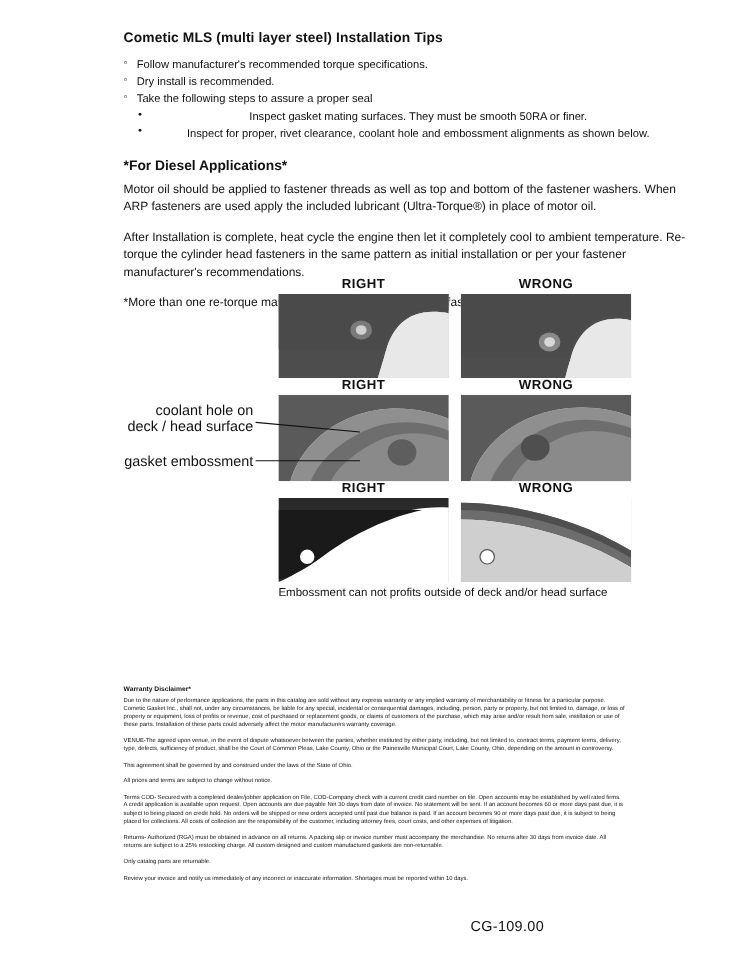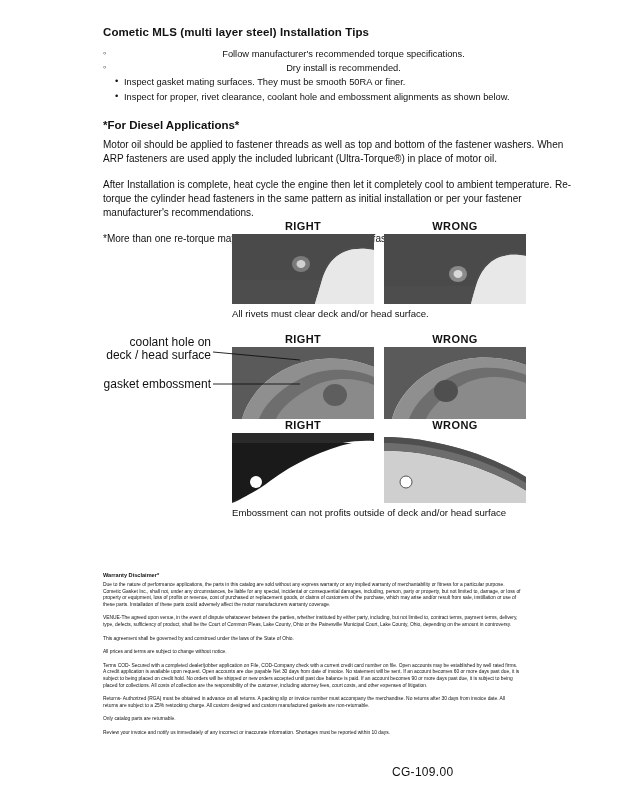--- a/index.html
+++ b/index.html
@@ -30,21 +30,20 @@
   h1.title {
     font-size: 11.5px;
     font-weight: bold;
     margin: 0 0 9px 0;
     letter-spacing: 0.1px;
   }
   ul.bullets {
     list-style: none;
     margin: 0;
     padding: 0;
-    text-align: center;
   }
   ul.bullets > li {
     position: relative;
     padding-left: 11px;
     font-size: 9.3px;
     line-height: 14.2px;
     margin-bottom: 0px;
   }
   ul.bullets > li::before {
     content: "\25E6";
@@ -57,20 +56,21 @@
   ul.subbullets {
     list-style: none;
     margin: 0;
     padding: 0 0 0 12px;
   }
   ul.subbullets > li {
     position: relative;
     padding-left: 9px;
     font-size: 9.3px;
     line-height: 14.2px;
+    text-align: center;
   }
   ul.subbullets > li::before {
     content: "\2022";
     position: absolute;
     left: 0;
     top: -1px;
     font-size: 9.5px;
   }
   h2.subtitle {
     font-size: 11.5px;
@@ -81,21 +81,21 @@
     font-size: 10px;
     line-height: 14.4px;
     margin: 0 0 11px 0;
   }
   p.body.tight { margin-bottom: 0; }
 
   
   .figures {
     position: absolute;
     left: 232px;
-    top: 220px;
+    top: 231px;
     width: 300px;
   }
   .figrow {
     position: relative;
     margin-bottom: 0;
   }
   .figlabel-row {
     display: flex;
     justify-content: space-between;
     width: 294px;
@@ -172,20 +172,21 @@
 <body>
 
 <div class="page">
 
   <div class="content">
     <h1 class="title">Cometic MLS (multi layer steel) Installation Tips</h1>
 
     <ul class="bullets">
       <li>Follow manufacturer's recommended torque specifications.</li>
       <li>Dry install is recommended.</li>
+      <li>Take the following steps to assure a proper seal</li>
     </ul>
     <ul class="subbullets">
       <li>Inspect gasket mating surfaces.  They must be smooth 50RA or finer.</li>
       <li>Inspect for proper, rivet clearance, coolant hole and embossment alignments as shown below.</li>
     </ul>
 
     <h2 class="subtitle">*For Diesel Applications*</h2>
     <p class="body">Motor oil should be applied to fastener threads as well as top and bottom of the fastener washers.  When ARP fasteners are used apply the included lubricant (Ultra-Torque®) in place of motor oil.</p>
     <p class="body">After Installation is complete, heat cycle the engine then let it completely cool to ambient temperature. Re-torque the cylinder head fasteners in the same pattern as initial installation or per your fastener manufacturer's recommendations.</p>
     <p class="body tight">*More than one re-torque may be required to achieve proper fastener stretch*</p>
@@ -213,21 +214,20 @@
           <svg width="142" height="70" viewBox="0 0 142 70">
             <rect x="0" y="0" width="142" height="70" fill="#d9d9d9"></rect>
             <path d="M0,0 L142,0 L142,22 C112,16 98,32 92,52 C89,62 88,66 87,70 L0,70 Z" fill="#4d4d4d"></path>
             <path d="M142,22 C112,16 98,32 92,52 C89,62 88,66 87,70 L142,70 Z" fill="#e8e8e8"></path>
             <path d="M0,0 L142,0 L142,20 C110,14 96,30 90,52 L0,52 Z" fill="#4a4a4a"></path>
             <ellipse cx="74" cy="40" rx="9" ry="8" fill="#8a8a8a"></ellipse>
             <ellipse cx="74" cy="40" rx="4.5" ry="4" fill="#d8d8d8"></ellipse>
           </svg>
         </div>
       </div>
-      <div class="figcaption">All rivets must clear deck and/or head surface.</div>
     </div>
 
     <div class="figrow">
       <div class="figlabel-row">
         <div class="figlabel">RIGHT</div>
         <div class="figlabel">WRONG</div>
       </div>
       <div class="figpair">
         <div class="figbox tall">
           <svg width="142" height="72" viewBox="0 0 142 72">

